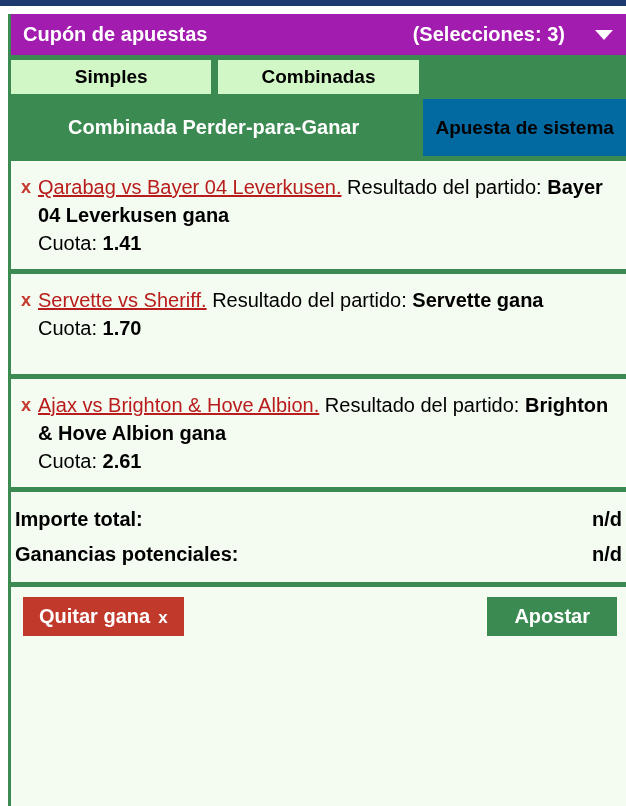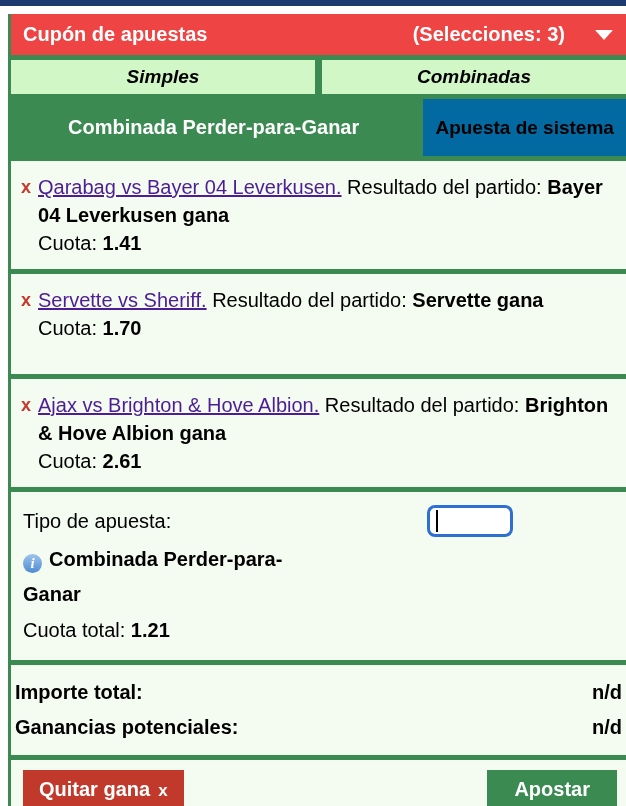--- a/index.html
+++ b/index.html
@@ -16,37 +16,37 @@
     margin: 8px 0 0 8px;
     width: 618px; height: 792px;
     background: #3a8a51;
     display: flex; flex-direction: column; gap: 5px;
     padding-left: 3px;
     overflow: hidden;
   }
 
   
   .coupon-header {
-    background: #ef4444; color: #fff;
+    background: #a21caf; color: #fff;
     font-weight: bold; font-size: 20px;
     display: flex; align-items: center; justify-content: space-between;
     height: 41px; padding: 0 13px 0 12px;
     flex: 0 0 auto;
   }
   .hdr-right { display: flex; align-items: center; gap: 30px; margin-left: 17px; }
   .caret-down {
     width: 0; height: 0;
     border-left: 9px solid transparent;
     border-right: 9px solid transparent;
     border-top: 10px solid #fff;
     cursor: pointer;
   }
 
   
-  .tabs-row { display: grid; grid-template-columns: 1fr 1fr; gap: 7px; flex: 0 0 auto; font-style: italic; }
+  .tabs-row { display: grid; grid-template-columns: 1fr 1fr 1fr; gap: 7px; flex: 0 0 auto; }
   .tab {
     background: #d2f7c6; font-weight: bold; font-size: 19px;
     text-align: center; padding: 6px 0; cursor: pointer;
   }
   .subtabs { display: grid; grid-template-columns: 2fr 1fr; gap: 7px; min-height: 57px; flex: 0 0 auto; }
   .subtab-active {
     display: flex; align-items: center; justify-content: center;
     color: #fff; font-weight: bold; font-size: 20px; cursor: pointer;
   }
   .subtab-system {
@@ -61,21 +61,21 @@
     background: #f4fbf0; padding: 12px 8px 12px 10px;
     display: flex; gap: 7px;
     font-size: 20px; line-height: 28px;
     flex: 0 0 auto; min-height: 100px;
   }
   .x-icon {
     color: #c43a2e; font-weight: bold; font-size: 18px; line-height: 28px;
     flex: 0 0 auto; cursor: pointer;
   }
   .sel-text { flex: 1; }
-  .match-link { text-decoration: underline; color: #4c1d95; cursor: pointer; }
+  .match-link { text-decoration: underline; color: #b91c1c; cursor: pointer; }
 
   
   .bettype {
     background: #f4fbf0; padding: 13px 12px 14px 12px;
     font-size: 20px; flex: 0 0 auto; min-height: 157px;
   }
   .bt-row1 { display: flex; justify-content: space-between; align-items: flex-start; }
   .bt-label { line-height: 32px; }
   .input-wrap { position: relative; margin-right: 101px; }
   .stake-input {
@@ -179,36 +179,20 @@
     <div class="sel-text">
       <span class="match-link">Ajax vs Brighton &amp; Hove Albion.</span>
       <span>Resultado del partido:</span>
       <b>Brighton &amp; Hove Albion gana</b>
       <br>
       <span>Cuota:</span>
       <b>2.61</b>
     </div>
   </div>
 
-  <div class="bettype">
-    <div class="bt-row1">
-      <span class="bt-label">Tipo de apuesta:</span>
-      <span class="input-wrap">
-        <input class="stake-input" type="text" value="" style="">
-        <span class="caret-bar"></span>
-      </span>
-    </div>
-    <div class="bt-type">
-      <span class="info-icon">i</span><b>Combinada Perder-para-Ganar</b>
-    </div>
-    <div class="bt-total">
-      <span>Cuota total:</span>
-      <b>1.21</b>
-    </div>
-  </div>
 
   <div class="totals">
     <div class="trow">
       <span>Importe total:</span>
       <span>n/d</span>
     </div>
     <div class="trow">
       <span>Ganancias potenciales:</span>
       <span>n/d</span>
     </div>

